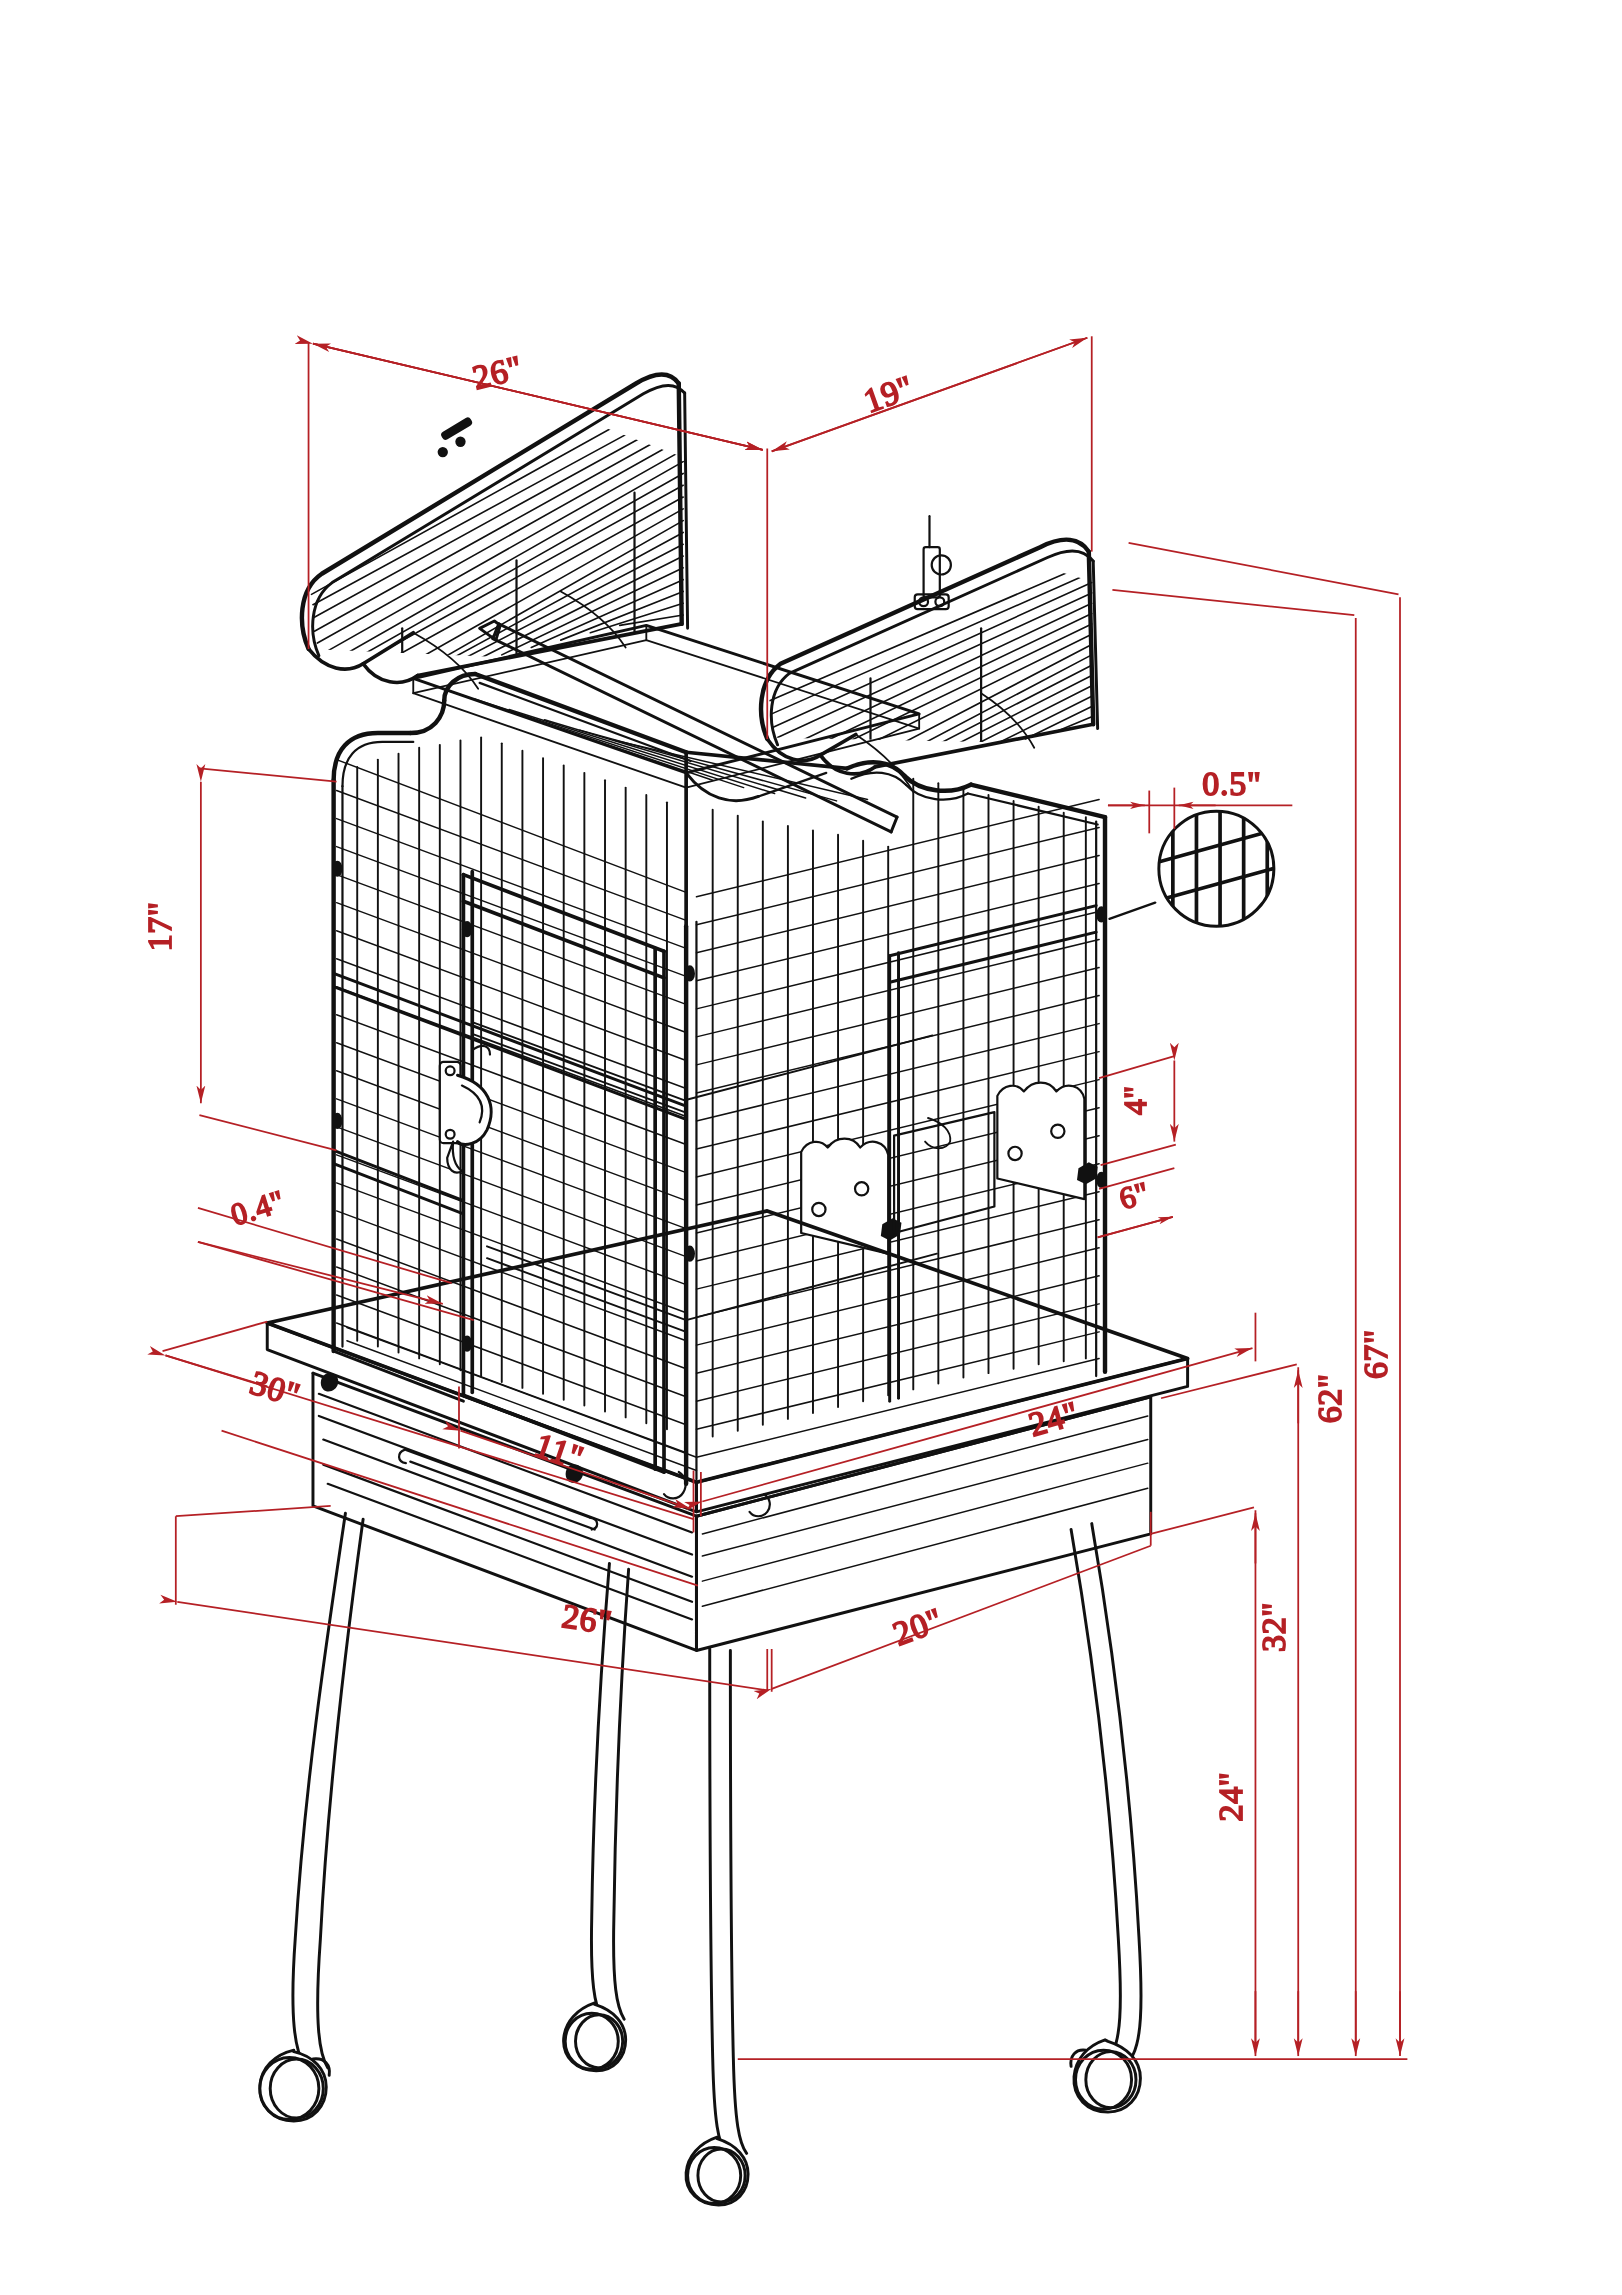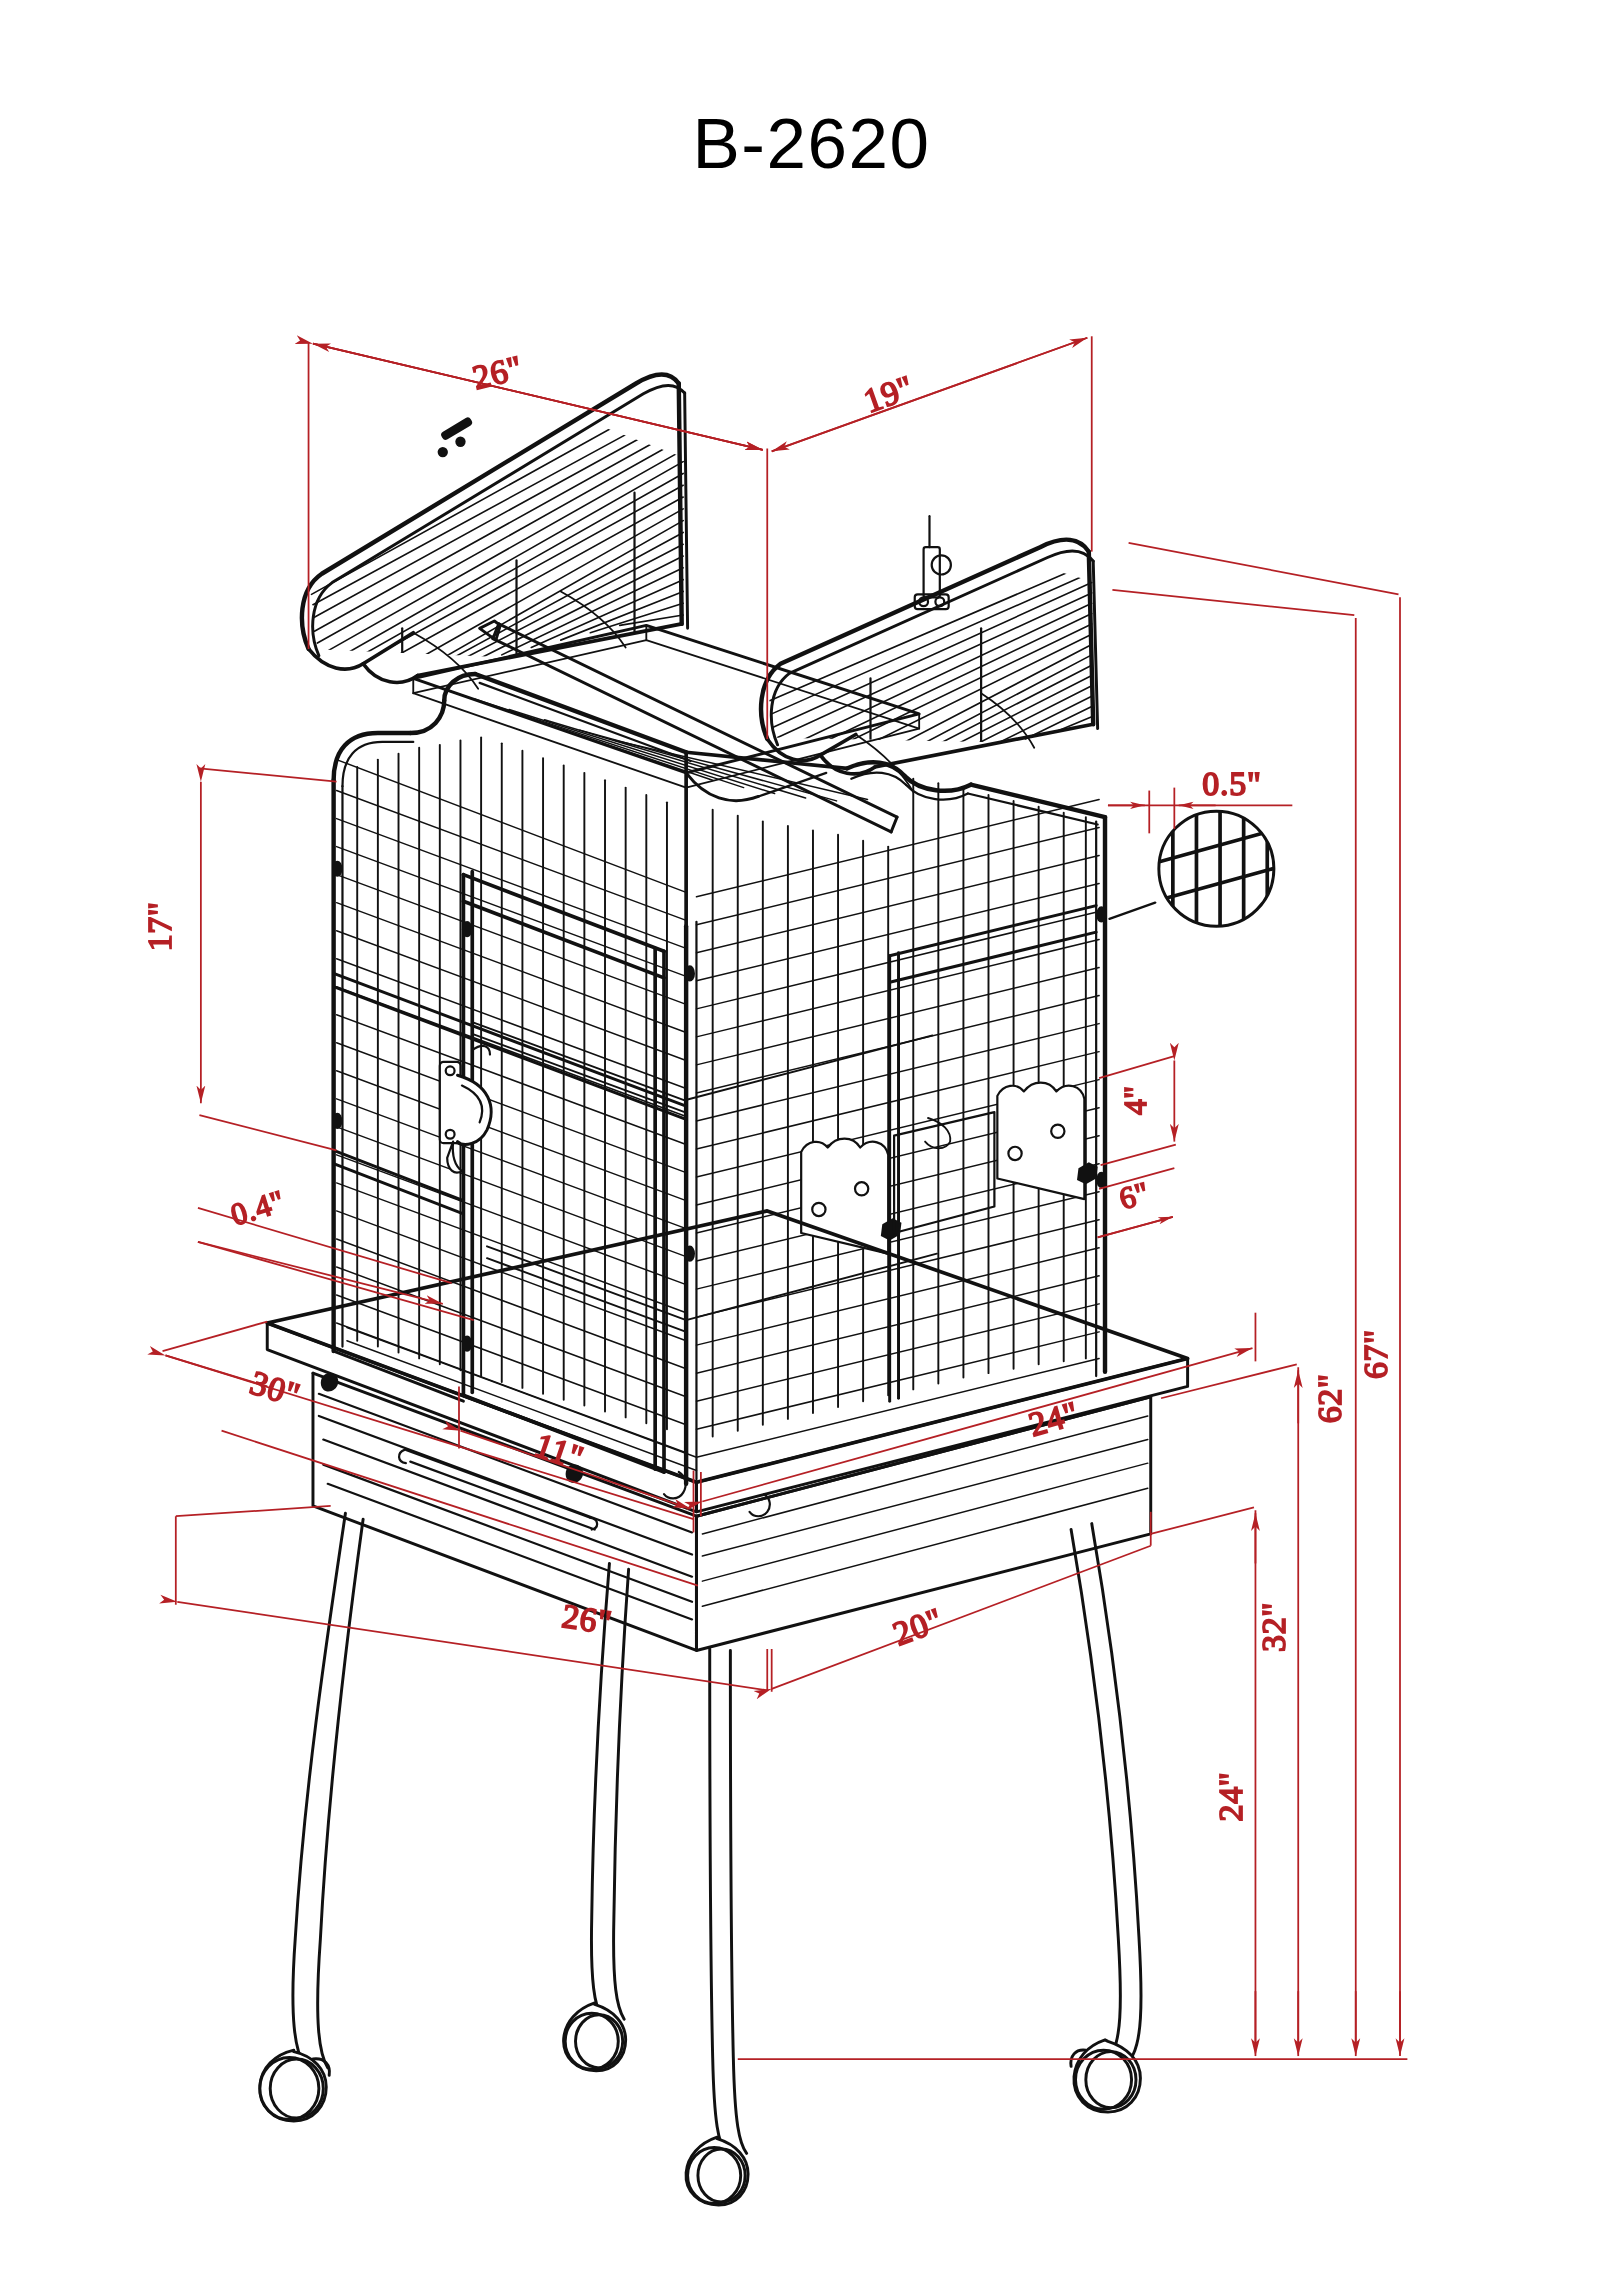--- a/index.html
+++ b/index.html
@@ -15,21 +15,20 @@
     font-family:"Liberation Serif",serif;
     font-size:46px;fill:#B52025;font-weight:400;letter-spacing:1px;
   }
   .dimtxt.small{font-size:42px;}
 </style>
 </head>
 <body>
 
 <div id="sheet">
 
-  <div id="title">B-2620</div>
 
   <svg width="1623" height="2295" viewBox="0 0 2200 3112">
     <defs>
       <marker id="ar" markerWidth="26" markerHeight="16" refX="24" refY="8" orient="auto" markerUnits="userSpaceOnUse">
         <path d="M24,8 L0,2 L6,8 L0,14 Z" fill="#B52025"></path>
       </marker>
       <marker id="arS" markerWidth="22" markerHeight="14" refX="20" refY="7" orient="auto" markerUnits="userSpaceOnUse">
         <path d="M20,7 L0,2 L5,7 L0,12 Z" fill="#B52025"></path>
       </marker>
       <clipPath id="detClip">

